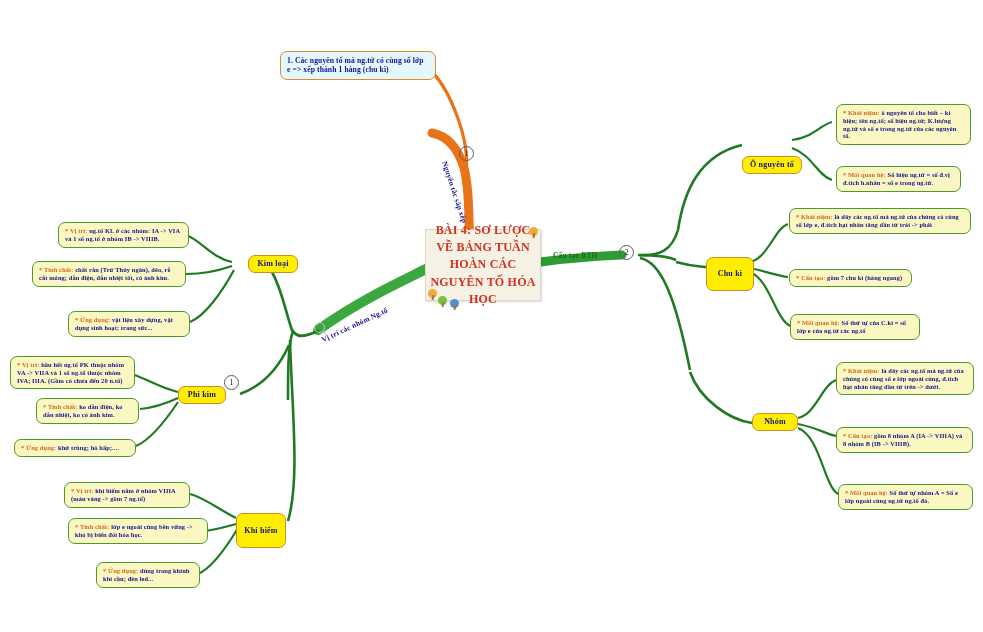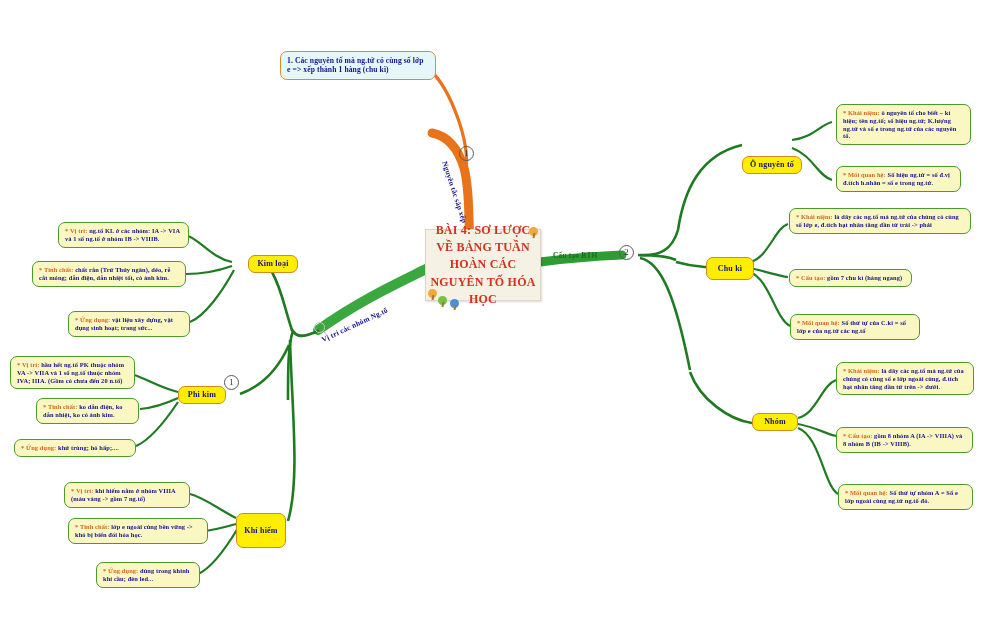--- a/index.html
+++ b/index.html
@@ -254,21 +254,21 @@
   <div class="box key" style="left:742px;top:132px;width:60px;height:18px;margin-top:24px;">
     <span>Ô nguyên tố</span>
   </div>
   <div class="box leaf" style="left:836px;top:104px;width:135px;">
     <span class="kw">* Khái niệm:</span><span> ô nguyên tố cho biết – kí hiệu; tên ng.tố; số hiệu ng.tử; K.lượng ng.tử và số e trong ng.tử của các nguyên tố.</span>
   </div>
   <div class="box leaf" style="left:836px;top:166px;width:125px;">
     <span class="kw">* Mối quan hệ:</span><span> Số hiệu ng.tử = số đ.vị đ.tích h.nhân = số e trong ng.tử.</span>
   </div>
 
-  <div class="box key" style="left:706px;top:257px;width:48px;height:23px;">
+  <div class="box key" style="left:706px;top:257px;width:48px;height:34px;">
     <span>Chu kì</span>
   </div>
   <div class="box leaf" style="left:789px;top:208px;width:182px;">
     <span class="kw">* Khái niệm:</span><span> là dãy các ng.tố mà ng.tử của chúng có cùng số lớp e, đ.tích hạt nhân tăng dần từ trái -&gt; phải</span>
   </div>
   <div class="box leaf" style="left:789px;top:269px;width:123px;">
     <span class="kw">* Cấu tạo:</span><span> gồm 7 chu kì (hàng ngang)</span>
   </div>
   <div class="box leaf" style="left:790px;top:314px;width:130px;">
     <span class="kw">* Mối quan hệ:</span><span> Số thứ tự của C.kì = số lớp e của ng.tử các ng.tố</span>

